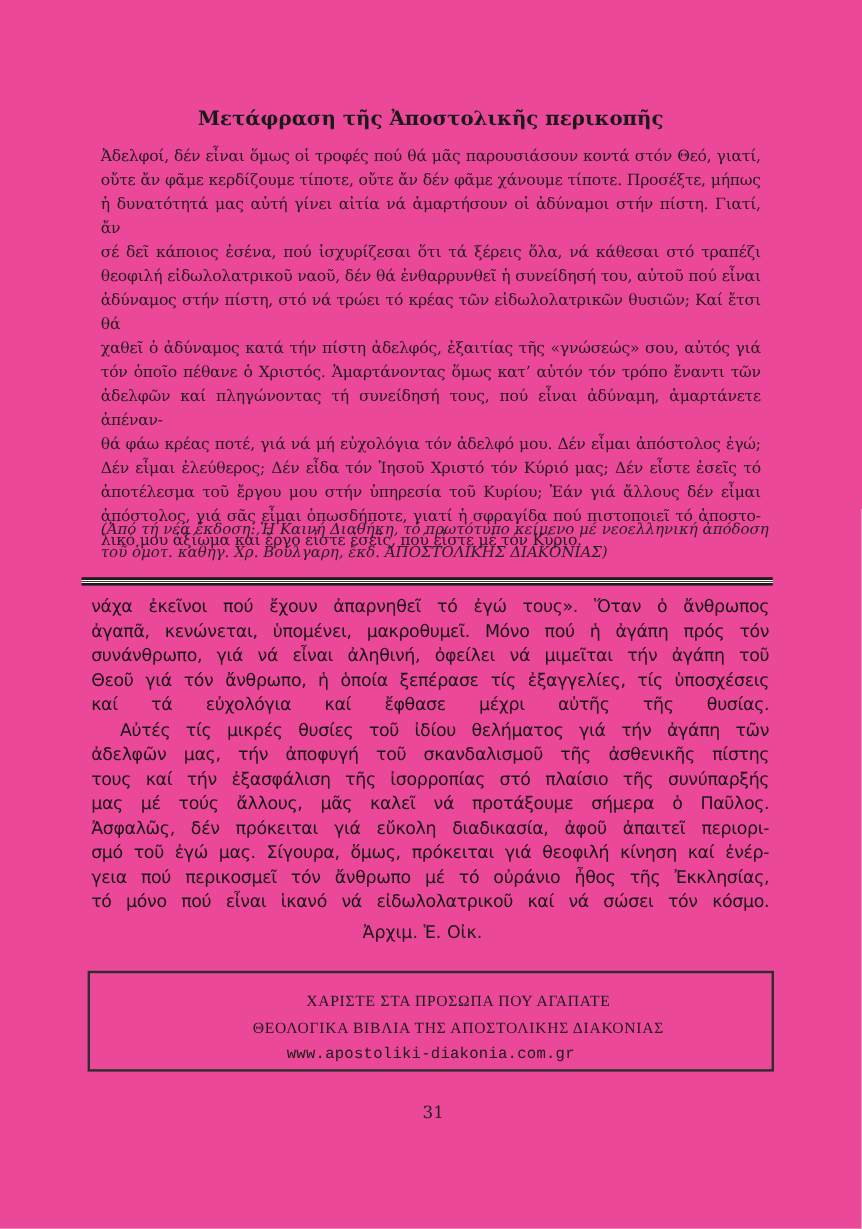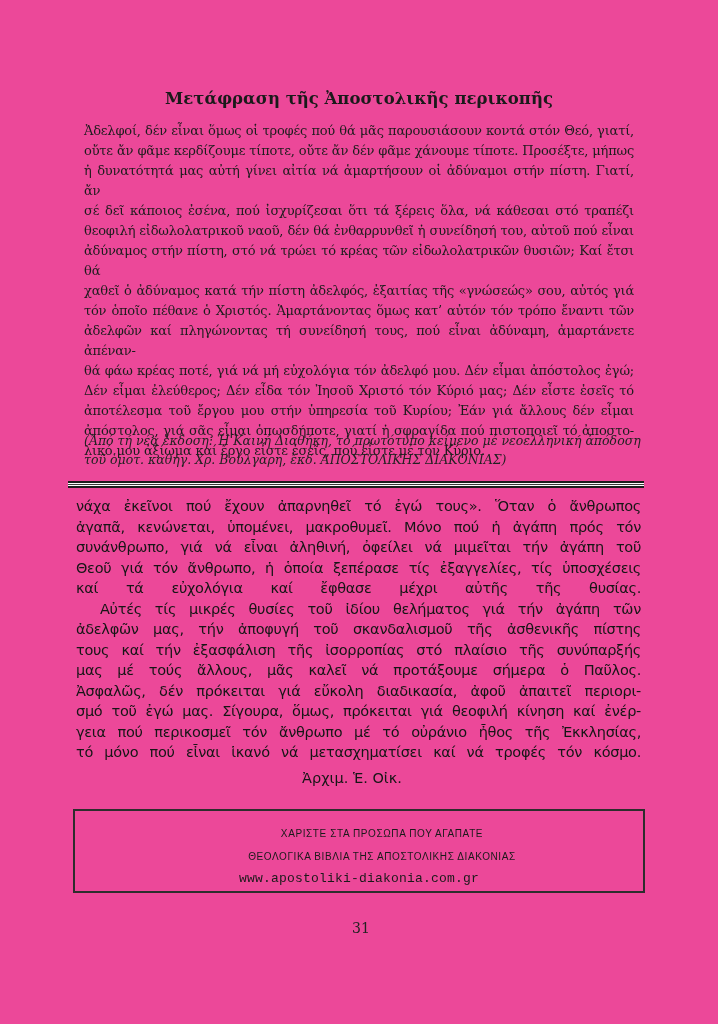--- a/index.html
+++ b/index.html
@@ -100,22 +100,22 @@
   
   .promo-box {
     position: absolute;
     left: 73px; top: 809px; width: 572px; height: 84px;
     box-sizing: border-box;
     border: 2px solid #2d2d2d;
     text-align: center;
     padding-top: 11px;
   }
   .promo-box .promo-line {
-    font-family: Liberation Sans, sans-serif;
-    font-size: 10px;
+    font-family: Liberation Serif, serif;
+    font-size: 13px;
     line-height: 23px;
     letter-spacing: 0.6px;
     color: #1a1a1a;
     margin-left: 46px;
   }
   .promo-box .promo-url {
     font-family: Liberation Mono, monospace;
     font-size: 13px;
     line-height: 21px;
     letter-spacing: 0.2px;
@@ -171,21 +171,21 @@
         <div class="line para-end">καί τά εὐχολόγια καί ἔφθασε μέχρι αὐτῆς τῆς θυσίας.</div>
       </div>
     <div class="indent-first">
         <div class="line">Αὐτές τίς μικρές θυσίες τοῦ ἰδίου θελήματος γιά τήν ἀγάπη τῶν</div>
         <div class="line">ἀδελφῶν μας, τήν ἀποφυγή τοῦ σκανδαλισμοῦ τῆς ἀσθενικῆς πίστης</div>
         <div class="line">τους καί τήν ἐξασφάλιση τῆς ἰσορροπίας στό πλαίσιο τῆς συνύπαρξής</div>
         <div class="line">μας μέ τούς ἄλλους, μᾶς καλεῖ νά προτάξουμε σήμερα ὁ Παῦλος.</div>
         <div class="line">Ἀσφαλῶς, δέν πρόκειται γιά εὔκολη διαδικασία, ἀφοῦ ἀπαιτεῖ περιορι-</div>
         <div class="line">σμό τοῦ ἐγώ μας. Σίγουρα, ὅμως, πρόκειται γιά θεοφιλή κίνηση καί ἐνέρ-</div>
         <div class="line">γεια πού περικοσμεῖ τόν ἄνθρωπο μέ τό οὐράνιο ἦθος τῆς Ἐκκλησίας,</div>
-        <div class="line para-end">τό μόνο πού εἶναι ἱκανό νά μετασχηματίσει καί νά τροφές τόν κόσμο.</div>
+        <div class="line para-end">τό μόνο πού εἶναι ἱκανό νά εἰδωλολατρικοῦ καί νά σώσει τόν κόσμο.</div>
       </div>
   </div>
 
   <div class="signature">Ἀρχιμ. Ἑ. Οἰκ.</div>
 
   <div class="promo-box">
     <div class="promo-line">ΧΑΡΙΣΤΕ ΣΤΑ ΠΡΟΣΩΠΑ ΠΟΥ ΑΓΑΠΑΤΕ</div>
     <div class="promo-line">ΘΕΟΛΟΓΙΚΑ ΒΙΒΛΙΑ ΤΗΣ ΑΠΟΣΤΟΛΙΚΗΣ ΔΙΑΚΟΝΙΑΣ</div>
     <div class="promo-url">www.apostoliki-diakonia.com.gr</div>
   </div>

